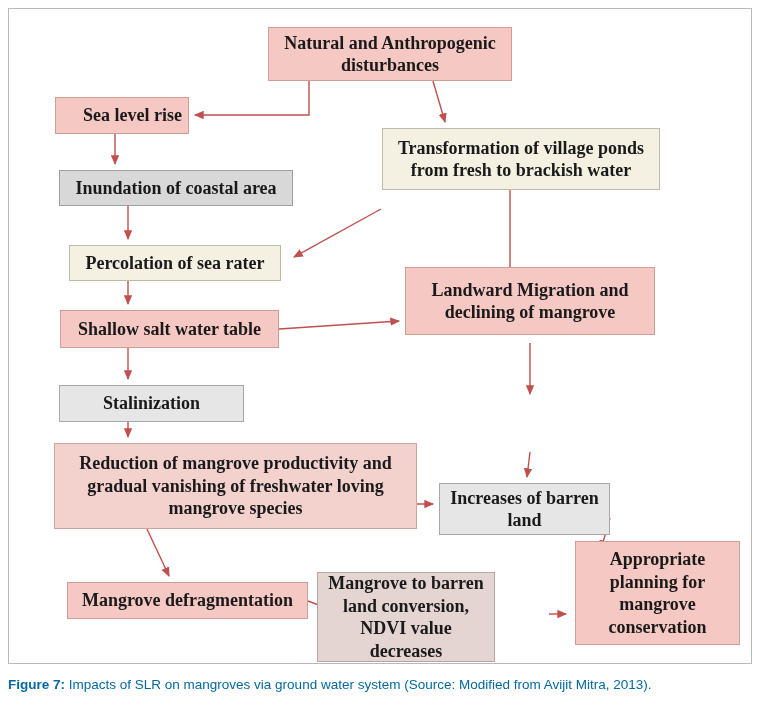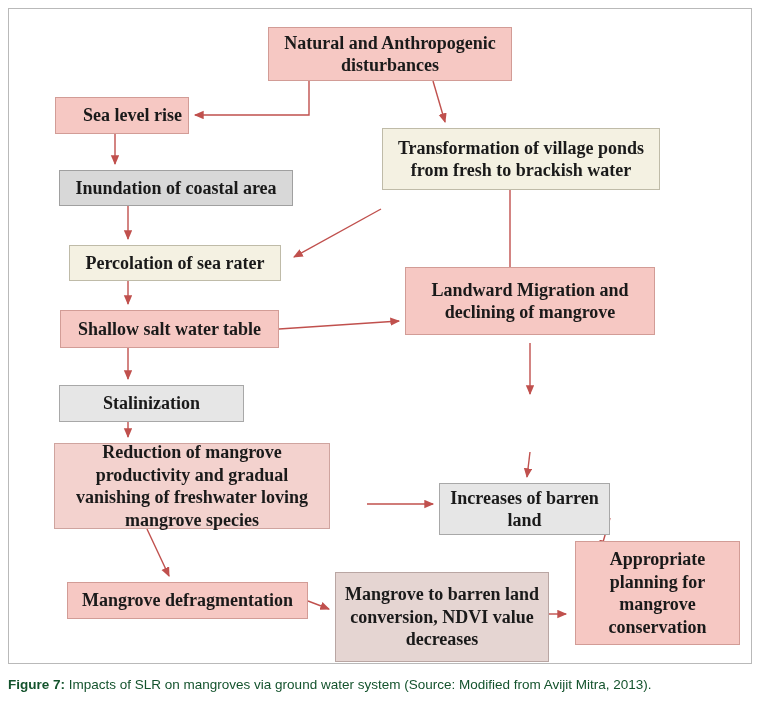--- a/index.html
+++ b/index.html
@@ -61,21 +61,21 @@
     height: 654px;
     pointer-events: none;
   }
   .caption {
     position: absolute;
     left: 8px;
     top: 676px;
     width: 744px;
     font-family: "Liberation Sans", sans-serif;
     font-size: 13.5px;
-    color: #14532d;
+    color: #0369a1;
     line-height: 1.3;
   }
   .caption b { font-weight: bold; }
 </style>
 </head>
 <body>
 
 <div id="figure-wrap">
   <div id="canvas">
 
@@ -133,27 +133,27 @@
 
     <div class="node gray" style="left:50px;top:161px;width:234px;height:36px;">Inundation of coastal area</div>
 
     <div class="node pink" style="left:396px;top:258px;width:250px;height:68px;">Landward Migration and declining of mangrove</div>
 
     <div class="node pink" style="left:51px;top:301px;width:219px;height:38px;">Shallow salt water table</div>
 
     <div class="node lightgray" style="left:50px;top:376px;width:185px;height:37px;">Stalinization</div>
 
 
-    <div class="node lightpink" style="left:45px;top:434px;width:276px;height:86px;">Reduction of mangrove productivity and gradual vanishing of freshwater loving mangrove species</div>
+    <div class="node lightpink" style="left:45px;top:434px;width:363px;height:86px;">Reduction of mangrove productivity and gradual vanishing of freshwater loving mangrove species</div>
 
     <div class="node lightgray" style="left:430px;top:474px;width:171px;height:52px;">Increases of barren land</div>
 
     <div class="node pink" style="left:566px;top:532px;width:165px;height:104px;">Appropriate planning for mangrove conservation</div>
 
-    <div class="node dustyrose" style="left:326px;top:563px;width:214px;height:90px;">Mangrove to barren land conversion, NDVI value decreases</div>
+    <div class="node dustyrose" style="left:308px;top:563px;width:178px;height:90px;">Mangrove to barren land conversion, NDVI value decreases</div>
 
     <div class="node pink" style="left:58px;top:573px;width:241px;height:37px;">Mangrove defragmentation</div>
 
   </div>
 </div>
 
 <div class="caption">
   <b>Figure 7:</b><span> Impacts of SLR on mangroves via ground water system (Source: Modified from Avijit Mitra, 2013).</span>
 </div>
 

